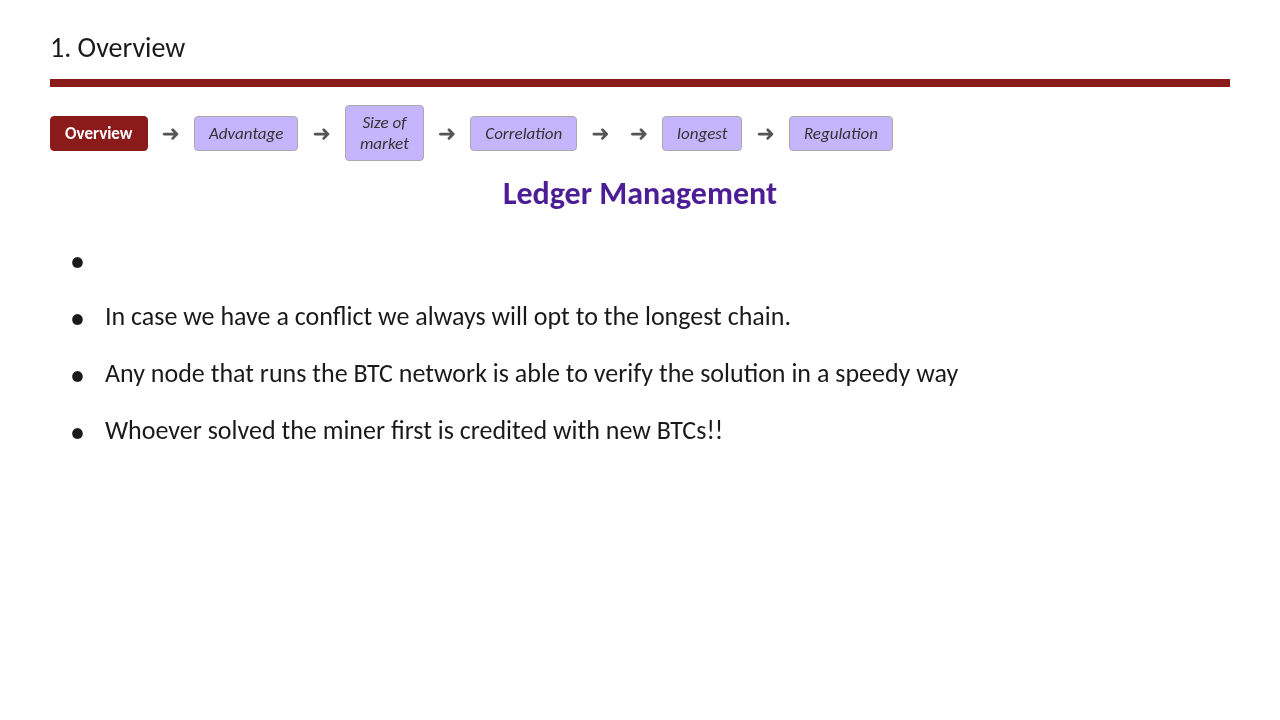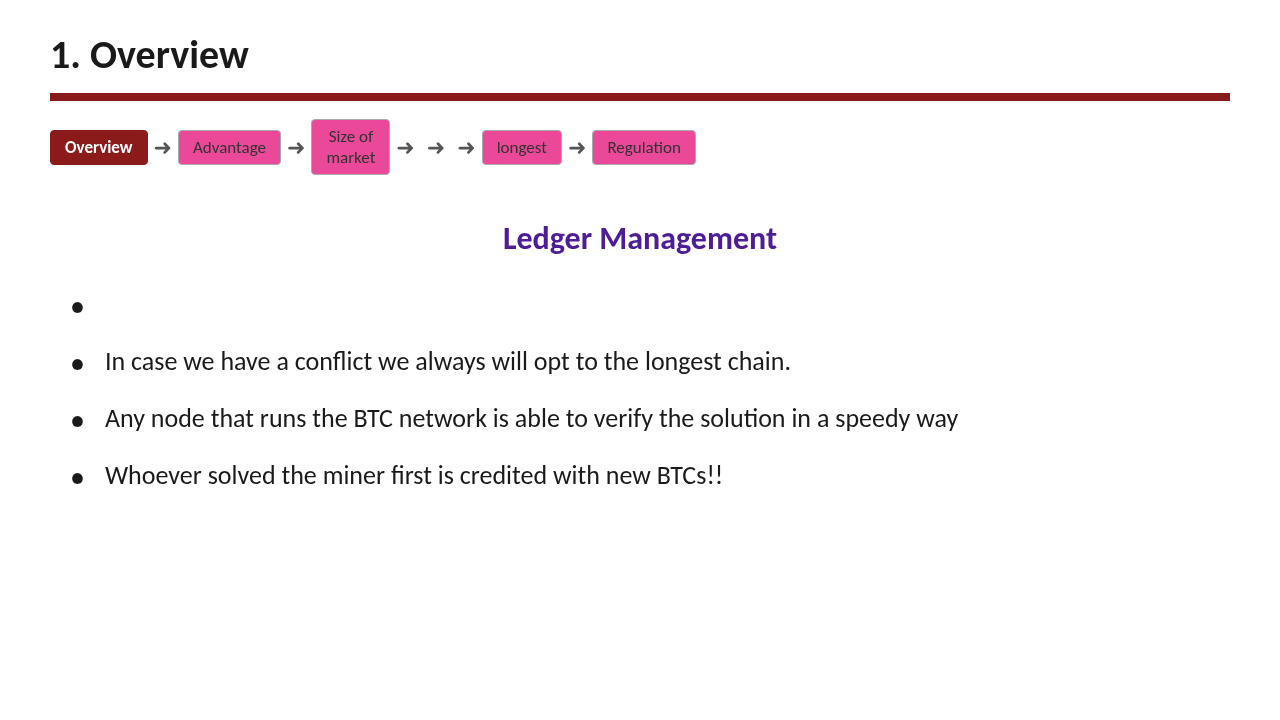--- a/index.html
+++ b/index.html
@@ -17,54 +17,55 @@
     }
 
     .slide {
       width: 1280px;
       height: 720px;
       padding: 30px 50px 30px 50px;
       position: relative;
     }
 
     .slide-title {
-      font-size: 40px;
-      font-weight: bold;
+      font-size: 28px;
+      font-weight: normal;
       color: #1a1a1a;
       margin-bottom: 14px;
     }
 
     .red-bar {
       width: 100%;
       height: 8px;
       background-color: #8b1a1a;
       margin-bottom: 18px;
     }
 
     .nav-row {
       display: flex;
       align-items: center;
-      gap: 0px;
-      margin-bottom: 44px;
+      gap: 8px;
+      margin-bottom: 13px;
       flex-wrap: nowrap;
     }
 
     .nav-item {
       display: flex;
       align-items: center;
       gap: 0px;
     }
 
     .nav-box {
       border: 1.5px solid #aaa;
       border-radius: 4px;
       padding: 6px 14px;
+      font-style: italic;
       font-size: 17px;
       color: #333;
-      background: #ec4899;
+      background: #c4b5fd;
       white-space: nowrap;
       text-align: center;
     }
 
     .nav-box.active {
       background: #8b1a1a;
       color: #ffffff;
       font-style: normal;
       font-weight: bold;
       border-color: #8b1a1a;
@@ -122,20 +123,23 @@
     </div>
     <span class="nav-arrow">➜</span>
     <div class="nav-item">
       <div class="nav-box">Advantage</div>
     </div>
     <span class="nav-arrow">➜</span>
     <div class="nav-item">
       <div class="nav-box" style="text-align:center;">Size of<br>market</div>
     </div>
     <span class="nav-arrow">➜</span>
+    <div class="nav-item">
+      <div class="nav-box">Correlation</div>
+    </div>
     <span class="nav-arrow">➜</span>
     <span class="nav-arrow">➜</span>
     <div class="nav-item">
       <div class="nav-box">longest</div>
     </div>
     <span class="nav-arrow">➜</span>
     <div class="nav-item">
       <div class="nav-box">Regulation</div>
     </div>
   </div>

